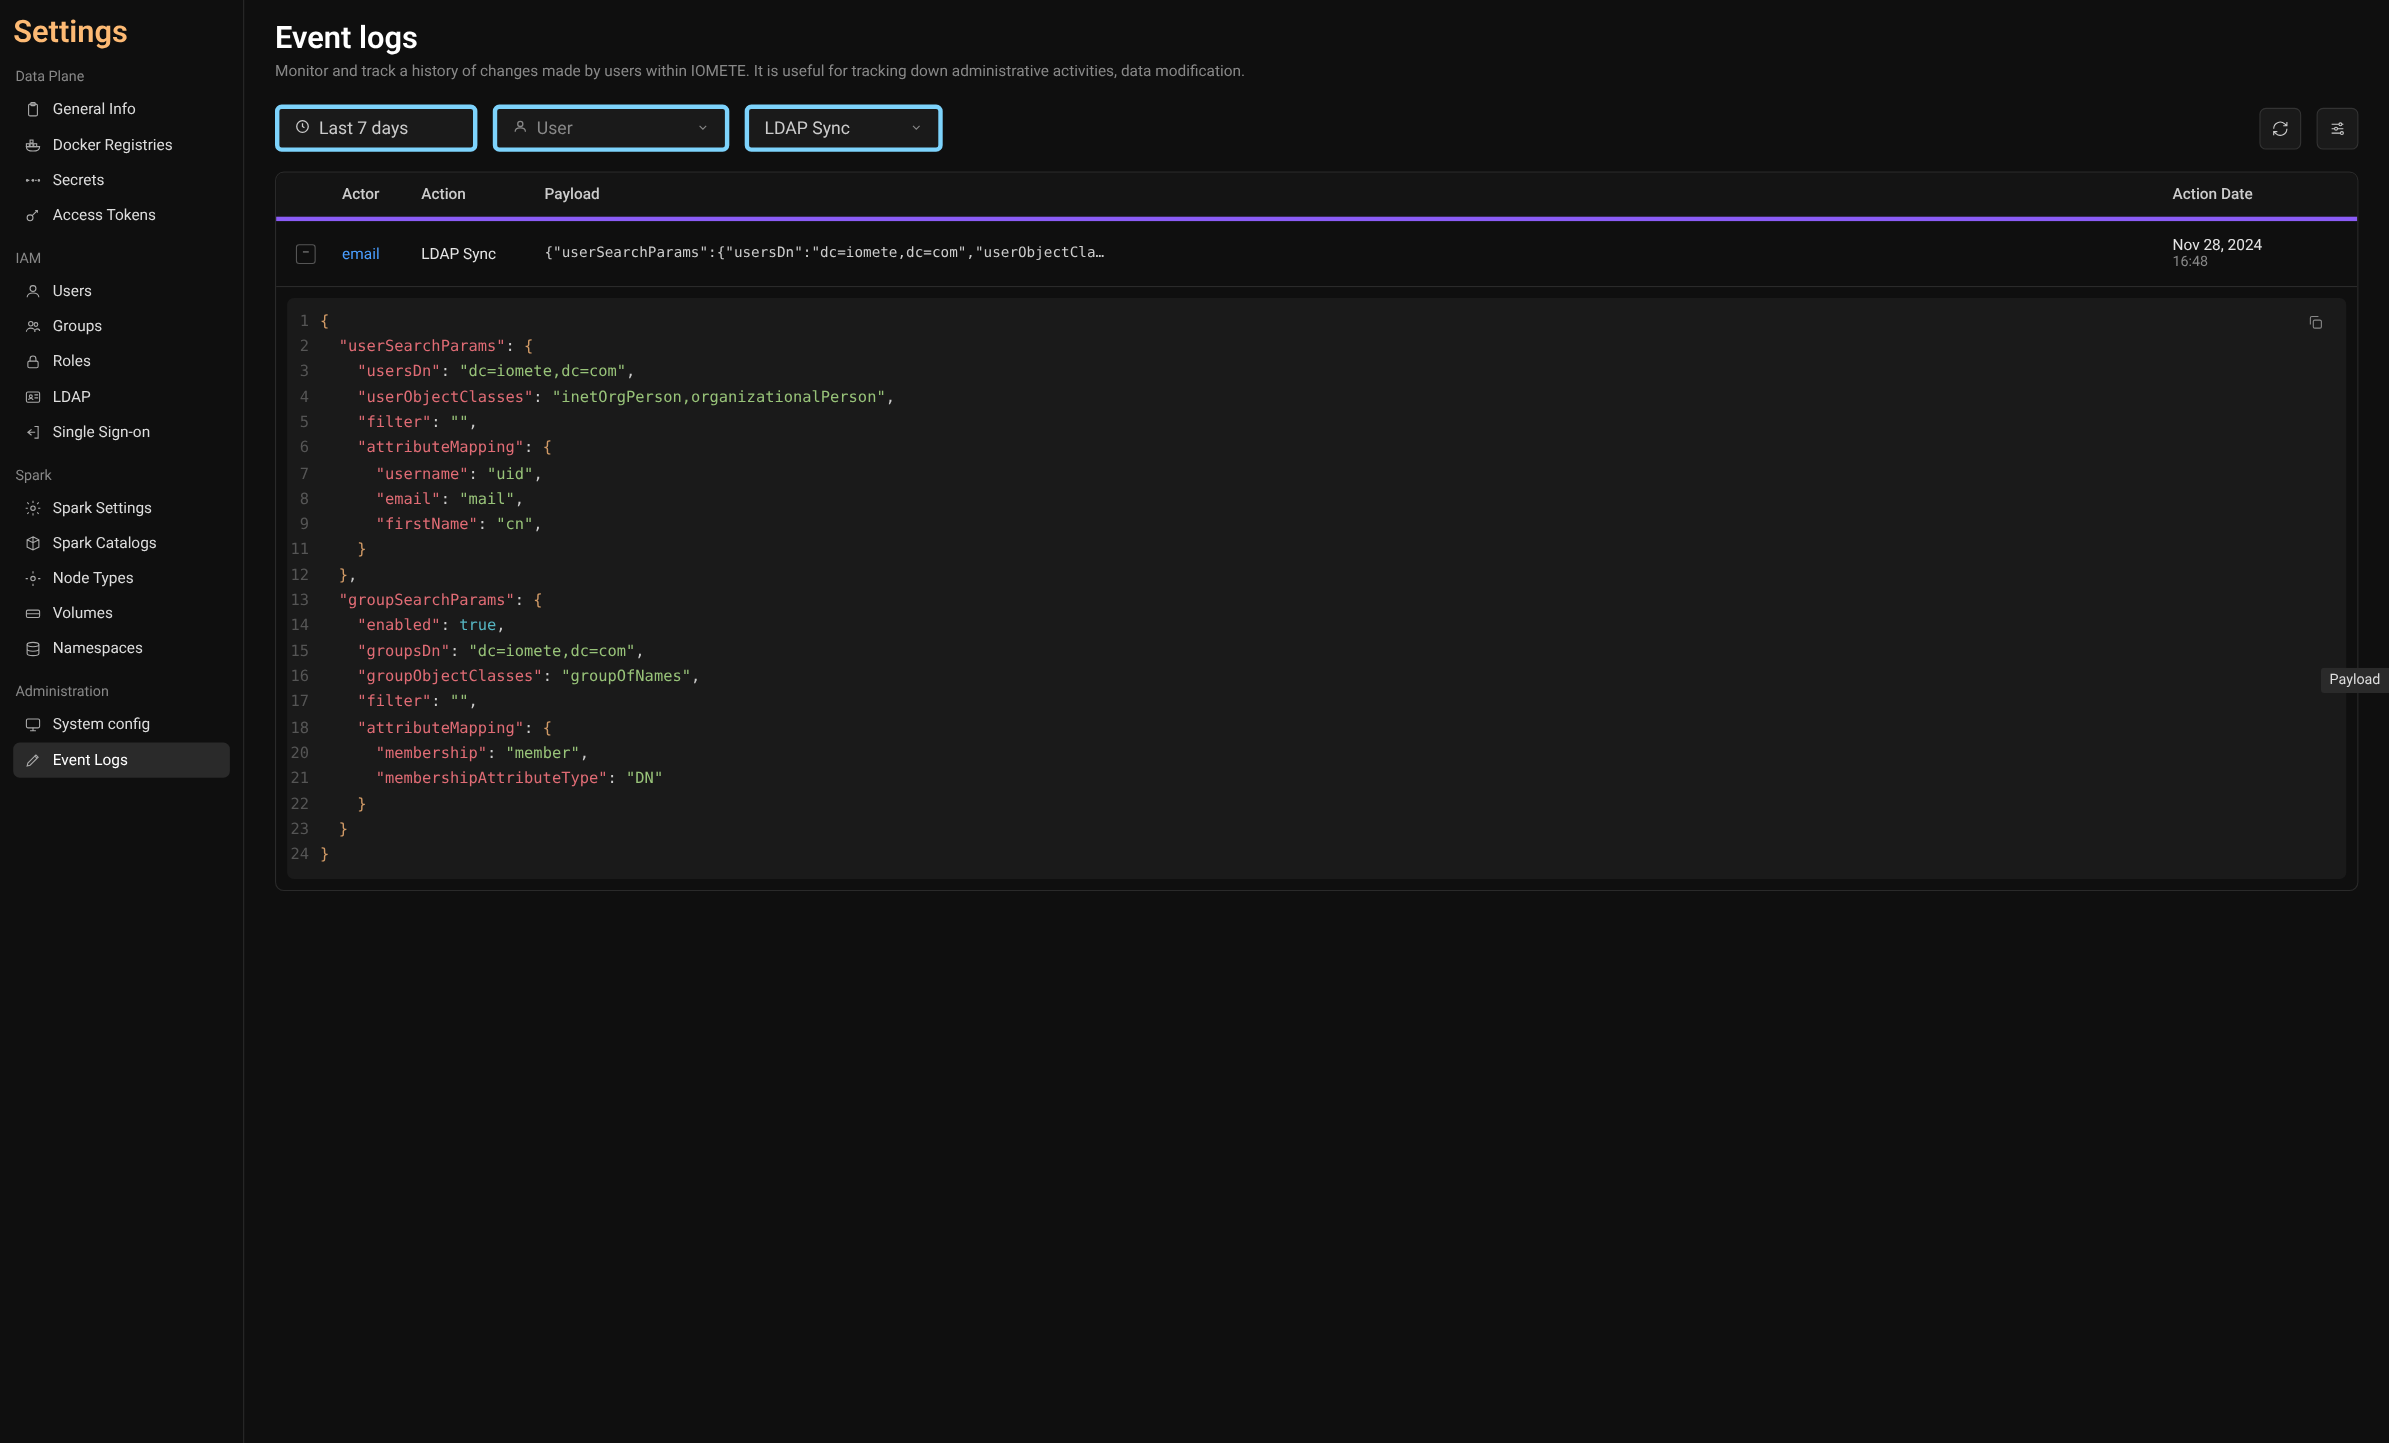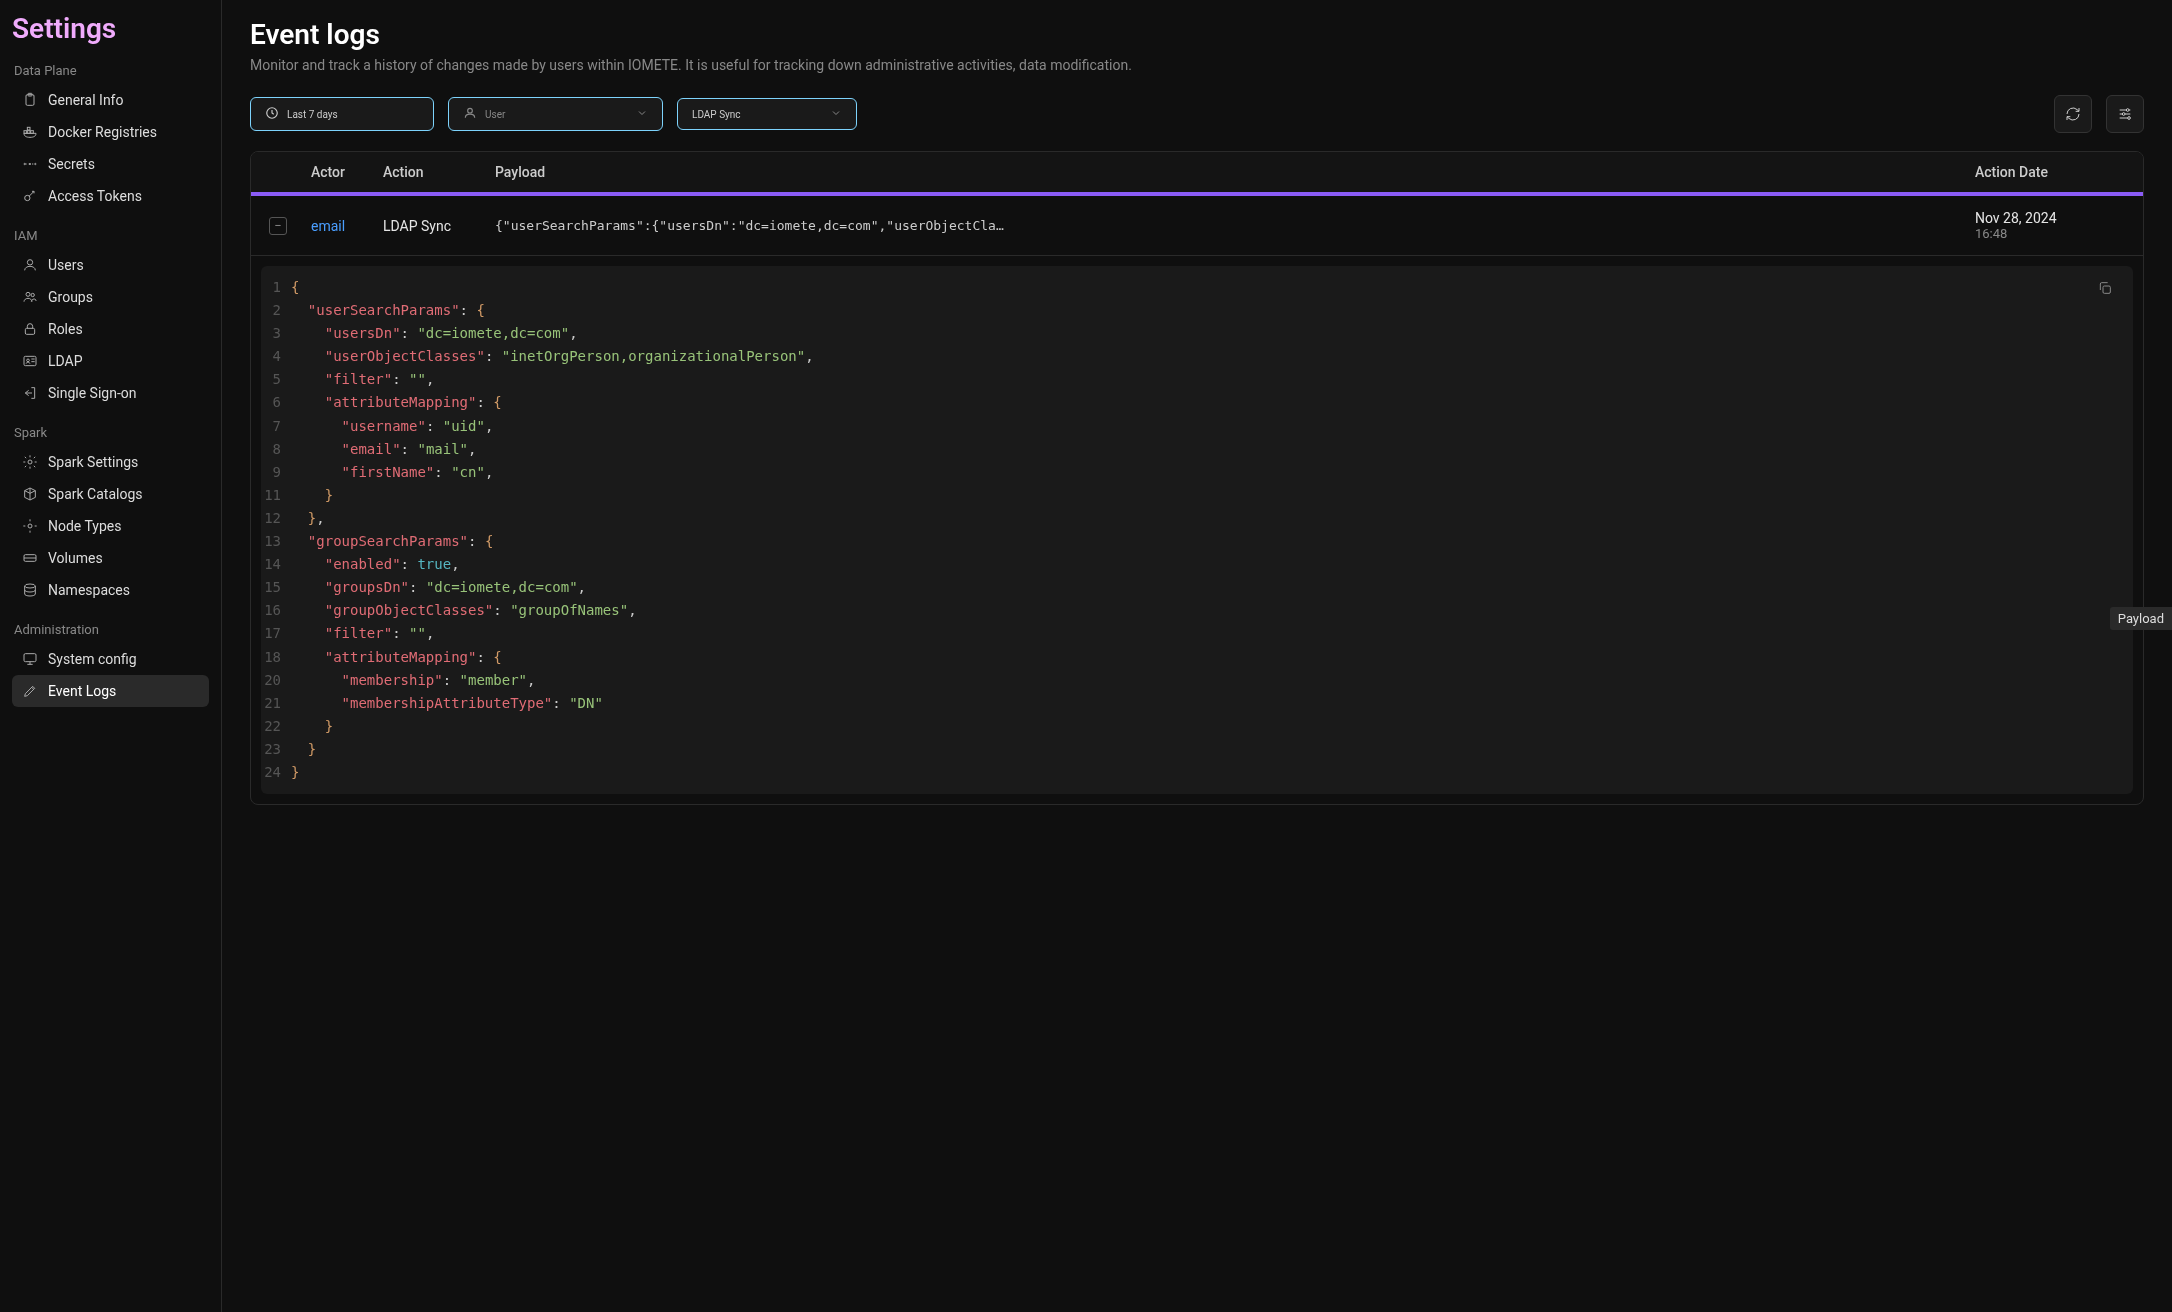--- a/index.html
+++ b/index.html
@@ -16,21 +16,21 @@
 .sidebar {
   width: 222px;
   background: #0f0f0f;
   border-right: 1px solid #2a2a2a;
   padding: 12px;
   overflow-y: auto;
 }
 .sidebar-title {
   font-size: 28px;
   font-weight: 600;
-  color: #f0abfc;
+  color: #fdba74;
   margin-bottom: 18px;
 }
 .sidebar-section-label {
   font-size: 13px;
   color: #888;
   margin: 16px 0 6px 0;
   padding: 0 2px;
 }
 .sidebar-item {
   display: flex;
@@ -55,29 +55,28 @@
 .sidebar-item .icon svg { width: 16px; height: 16px; stroke: currentColor; fill: none; stroke-width: 1.5; }
 
 
 .main { flex: 1; padding: 18px 28px; overflow-y: auto; }
 .page-title { font-size: 28px; font-weight: 600; color: #fff; margin-bottom: 6px; }
 .page-subtitle { font-size: 14px; color: #888; margin-bottom: 22px; }
 
 .toolbar { display: flex; gap: 14px; margin-bottom: 18px; align-items: center; }
 .control {
   display: flex;
-  align-items: center;
   gap: 8px;
   background: #1a1a1a;
-  border: 1px solid #7dd3fc;
+  border: 4px solid #7dd3fc;
   border-radius: 6px;
   padding: 8px 14px;
   cursor: pointer;
   color: #ccc;
-  font-size: 10px;
+  font-size: 16px;
 }
 .control .chev { margin-left: auto; color: #888; }
 .control.wide { width: 184px; }
 .control.user { width: 215px; color: #888; }
 .control.ldap { width: 180px; }
 .toolbar-spacer { flex: 1; }
 .icon-btn {
   width: 38px;
   height: 38px;
   display: flex;

